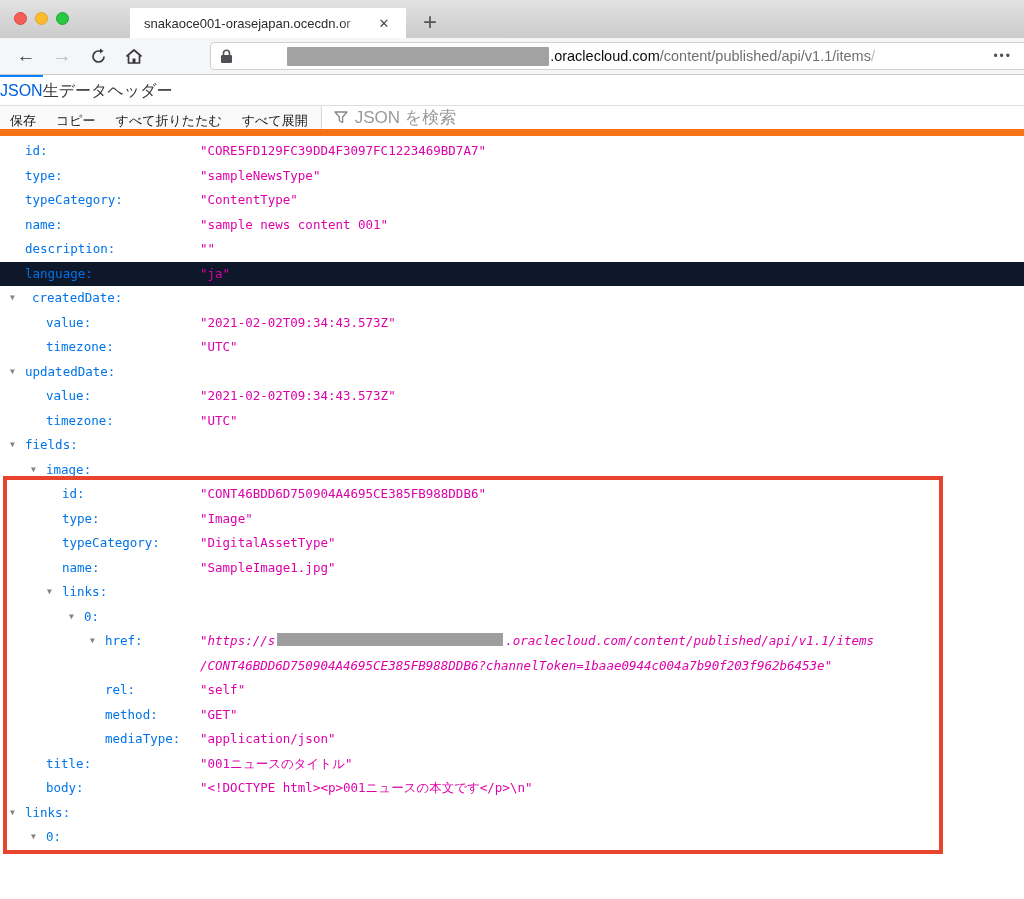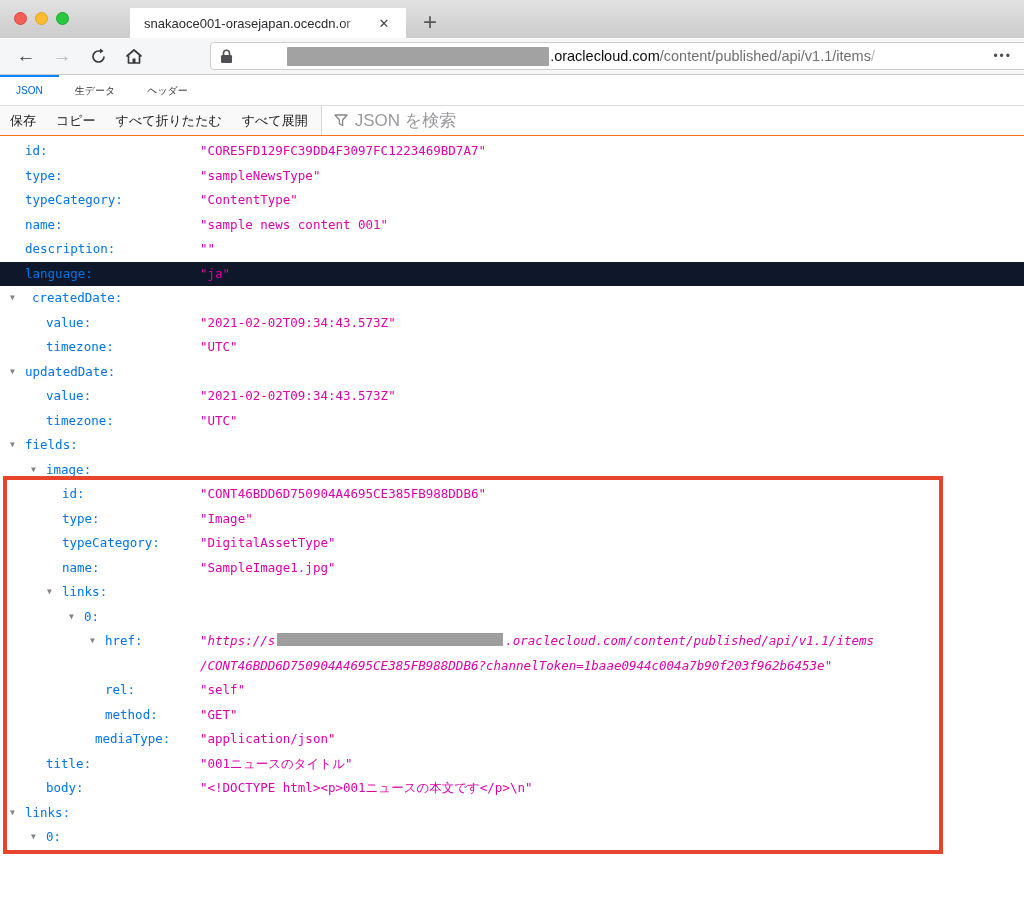--- a/index.html
+++ b/index.html
@@ -38,26 +38,26 @@
   .scheme { color:#45454a; margin-left:8px; letter-spacing:.2px;margin-top:47px; }
   .redact-url { display:inline-block; width:262px; height:19px; background:#a2a2a2;
                 border-radius:1px; margin:0 1px; }
   .domain { color:#0c0c0d; }
   .path { color:#6f6f73; }
   .path-tail { color:#b9b9bb; }
   .dots { color:#4f4f54; font-size:12px; letter-spacing:2px; margin:0 10px 0 14px; }
 
   
   .vtabs { height:31px; background:#fff; border-bottom:1px solid #dedee0; display:flex; }
-  .vtab { padding:0 16px; line-height:27px; font-size:10px; color:#38383d;
+  .vtab { padding:0 0; line-height:27px; font-size:16px; color:#38383d;
           border-top:2px solid transparent; cursor:default; }
   .vtab.active { color:#0061e0; border-top-color:#0a84ff; }
 
   
-  .vtoolbar { height:30px; background:#f9f9fa; border-bottom:1px solid #f97316;
+  .vtoolbar { height:30px; background:#f9f9fa; border-bottom:7px solid #f97316;
               display:flex; align-items:stretch; font-size:13px; color:#18181a; }
   .tb-btn { padding:0 10px; line-height:29px; white-space:nowrap; }
   .tb-sep { width:1px; background:#d7d7db; margin-left:3px; }
   .filterbox { flex:1; background:#fff; display:flex; align-items:center;
                padding-left:12px; gap:7px; }
   .filterbox input { border:none; outline:none; flex:1; font-size:17px;
                      font-family:"Liberation Sans",sans-serif; color:#18181a; background:transparent; }
   .filterbox input::placeholder { color:#9a9a9e; }
 
   
@@ -191,21 +191,21 @@
           <span class="twisty" style="left: 47px;">▼</span>
           <span class="key" style="left: 62px;">links:</span>
         </div>
         <div class="row">
           <span class="twisty" style="left: 69px;">▼</span>
           <span class="key" style="left: 84px;">0:</span>
         </div>
         <div class="row"><span class="twisty" style="left: 90px;">▼</span><span class="key" style="left: 105px;">href:</span><span class="val string italic">"https://s<span class="redact-inline"></span>.oraclecloud.com/content/published/api/v1.1/items<br>/CONT46BDD6D750904A4695CE385FB988DDB6?channelToken=1baae0944c004a7b90f203f962b6453e"</span></div>
         <div class="row"><span class="key" style="left: 105px;">rel:</span><span class="val string">"self"</span></div>
         <div class="row"><span class="key" style="left: 105px;">method:</span><span class="val string">"GET"</span></div>
-        <div class="row"><span class="key" style="left: 95px;">mediaType:</span><span class="val string">"application/json"</span></div>
+        <div class="row"><span class="key" style="left: 105px;">mediaType:</span><span class="val string">"application/json"</span></div>
         <div class="row"><span class="key" style="left: 46px;">title:</span><span class="val string">"001ニュースのタイトル"</span></div>
         <div class="row"><span class="key" style="left: 46px;">body:</span><span class="val string">"&lt;!DOCTYPE html&gt;&lt;p&gt;001ニュースの本文です&lt;/p&gt;\n"</span></div>
         <div class="row">
           <span class="twisty" style="left: 10px;">▼</span>
           <span class="key" style="left: 25px;">links:</span>
         </div>
         <div class="row">
           <span class="twisty" style="left: 31px;">▼</span>
           <span class="key" style="left: 46px;">0:</span>
         </div>

